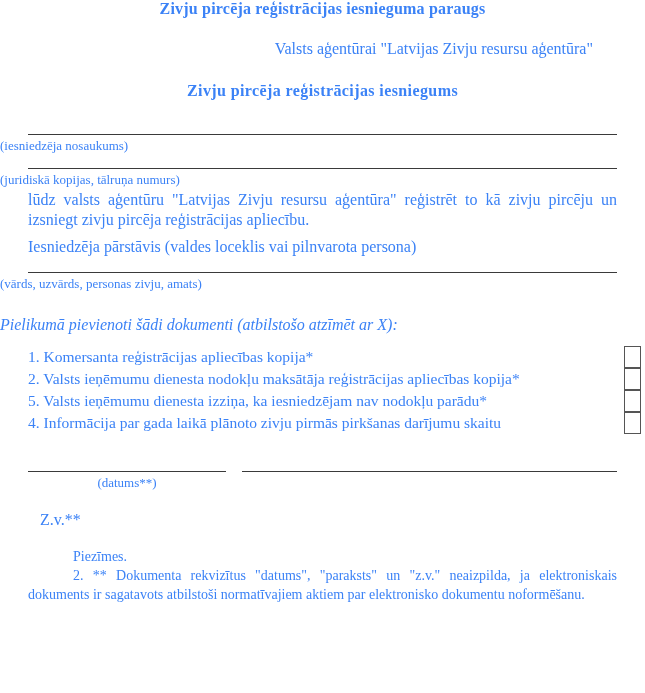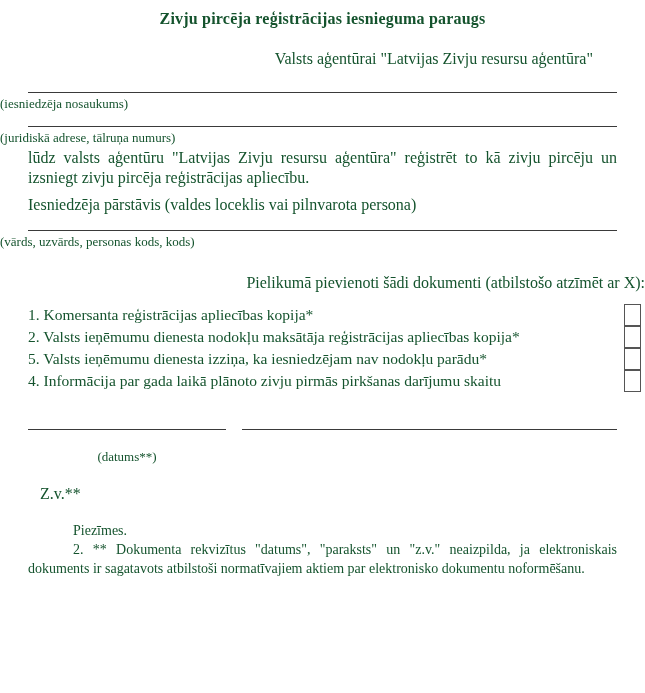--- a/index.html
+++ b/index.html
@@ -1,23 +1,22 @@
 <!DOCTYPE html>
 <html><head>
 <meta charset="utf-8">
 <style>
   * { margin: 0; padding: 0; box-sizing: border-box; }
   html, body { background: #ffffff; }
   .page {
     width: 645px;
     height: 612px;
     background: #ffffff;
-    color: #14532d;
+    color: #3b82f6;
     font-family: "Liberation Serif", serif;
-    padding-top: 10px;
     overflow: hidden;
     position: relative;
   }
   .title {
     font-size: 16px;
     font-weight: bold;
     text-align: center;
     margin-bottom: 22px;
     letter-spacing: 0.2px;
   }
@@ -51,22 +50,23 @@
     line-height: 20px;
     text-align: justify;
     margin: 0 28px;
   }
   .rep-par {
     font-size: 16px;
     margin: 8px 28px 16px 28px;
   }
   .attach-heading {
     font-size: 16px;
-    text-align: right;
+    text-align: left;
     margin: 24px 0 12px 0;
+    font-style: italic;
   }
   .attach-list { margin: 0 4px 0 28px; }
   .attach-row {
     display: flex;
     align-items: center;
     height: 22px;
   }
   .attach-label {
     flex: 1;
     font-size: 15.5px;
@@ -87,21 +87,21 @@
   }
   .sig-col-date { width: 198px; }
   .sig-col-name { flex: 1; margin-left: 16px; }
   .sig-line {
     border-bottom: 1px solid #3a3a3a;
     height: 12px;
   }
   .sig-caption {
     font-size: 13px;
     text-align: center;
-    margin-top: 19px;
+    margin-top: 3px;
   }
   .seal {
     font-size: 16px;
     margin: 20px 0 0 40px;
   }
   .notes {
     margin: 18px 28px 0 28px;
     font-size: 14px;
     line-height: 19px;
     text-align: justify;
@@ -111,33 +111,34 @@
 </style>
 </head>
 <body>
 
 <div class="page">
 
   <div class="title">Zivju pircēja reģistrācijas iesnieguma paraugs</div>
 
   <div class="addressee">Valsts aģentūrai "Latvijas Zivju resursu aģentūra"</div>
 
+  <div class="subtitle">Zivju pircēja reģistrācijas iesniegums</div>
 
   <div class="fill-line"></div>
   <div class="caption">(iesniedzēja nosaukums)</div>
 
   <div class="fill-line"></div>
-  <div class="caption tight">(juridiskā adrese, tālruņa numurs)</div>
+  <div class="caption tight">(juridiskā kopijas, tālruņa numurs)</div>
 
   <div class="body-par">lūdz valsts aģentūru "Latvijas Zivju resursu aģentūra" reģistrēt to kā zivju pircēju un izsniegt zivju pircēja reģistrācijas apliecību.</div>
 
   <div class="rep-par">Iesniedzēja pārstāvis (valdes loceklis vai pilnvarota persona)</div>
 
   <div class="fill-line"></div>
-  <div class="caption">(vārds, uzvārds, personas kods, kods)</div>
+  <div class="caption">(vārds, uzvārds, personas zivju, amats)</div>
 
   <div class="attach-heading">Pielikumā pievienoti šādi dokumenti (atbilstošo atzīmēt ar X):</div>
 
   <div class="attach-list">
     <div class="attach-row">
       <div class="attach-label">1. Komersanta reģistrācijas apliecības kopija*</div>
       <div class="attach-box"></div>
     </div>
     <div class="attach-row">
       <div class="attach-label">2. Valsts ieņēmumu dienesta nodokļu maksātāja reģistrācijas apliecības kopija*</div>

